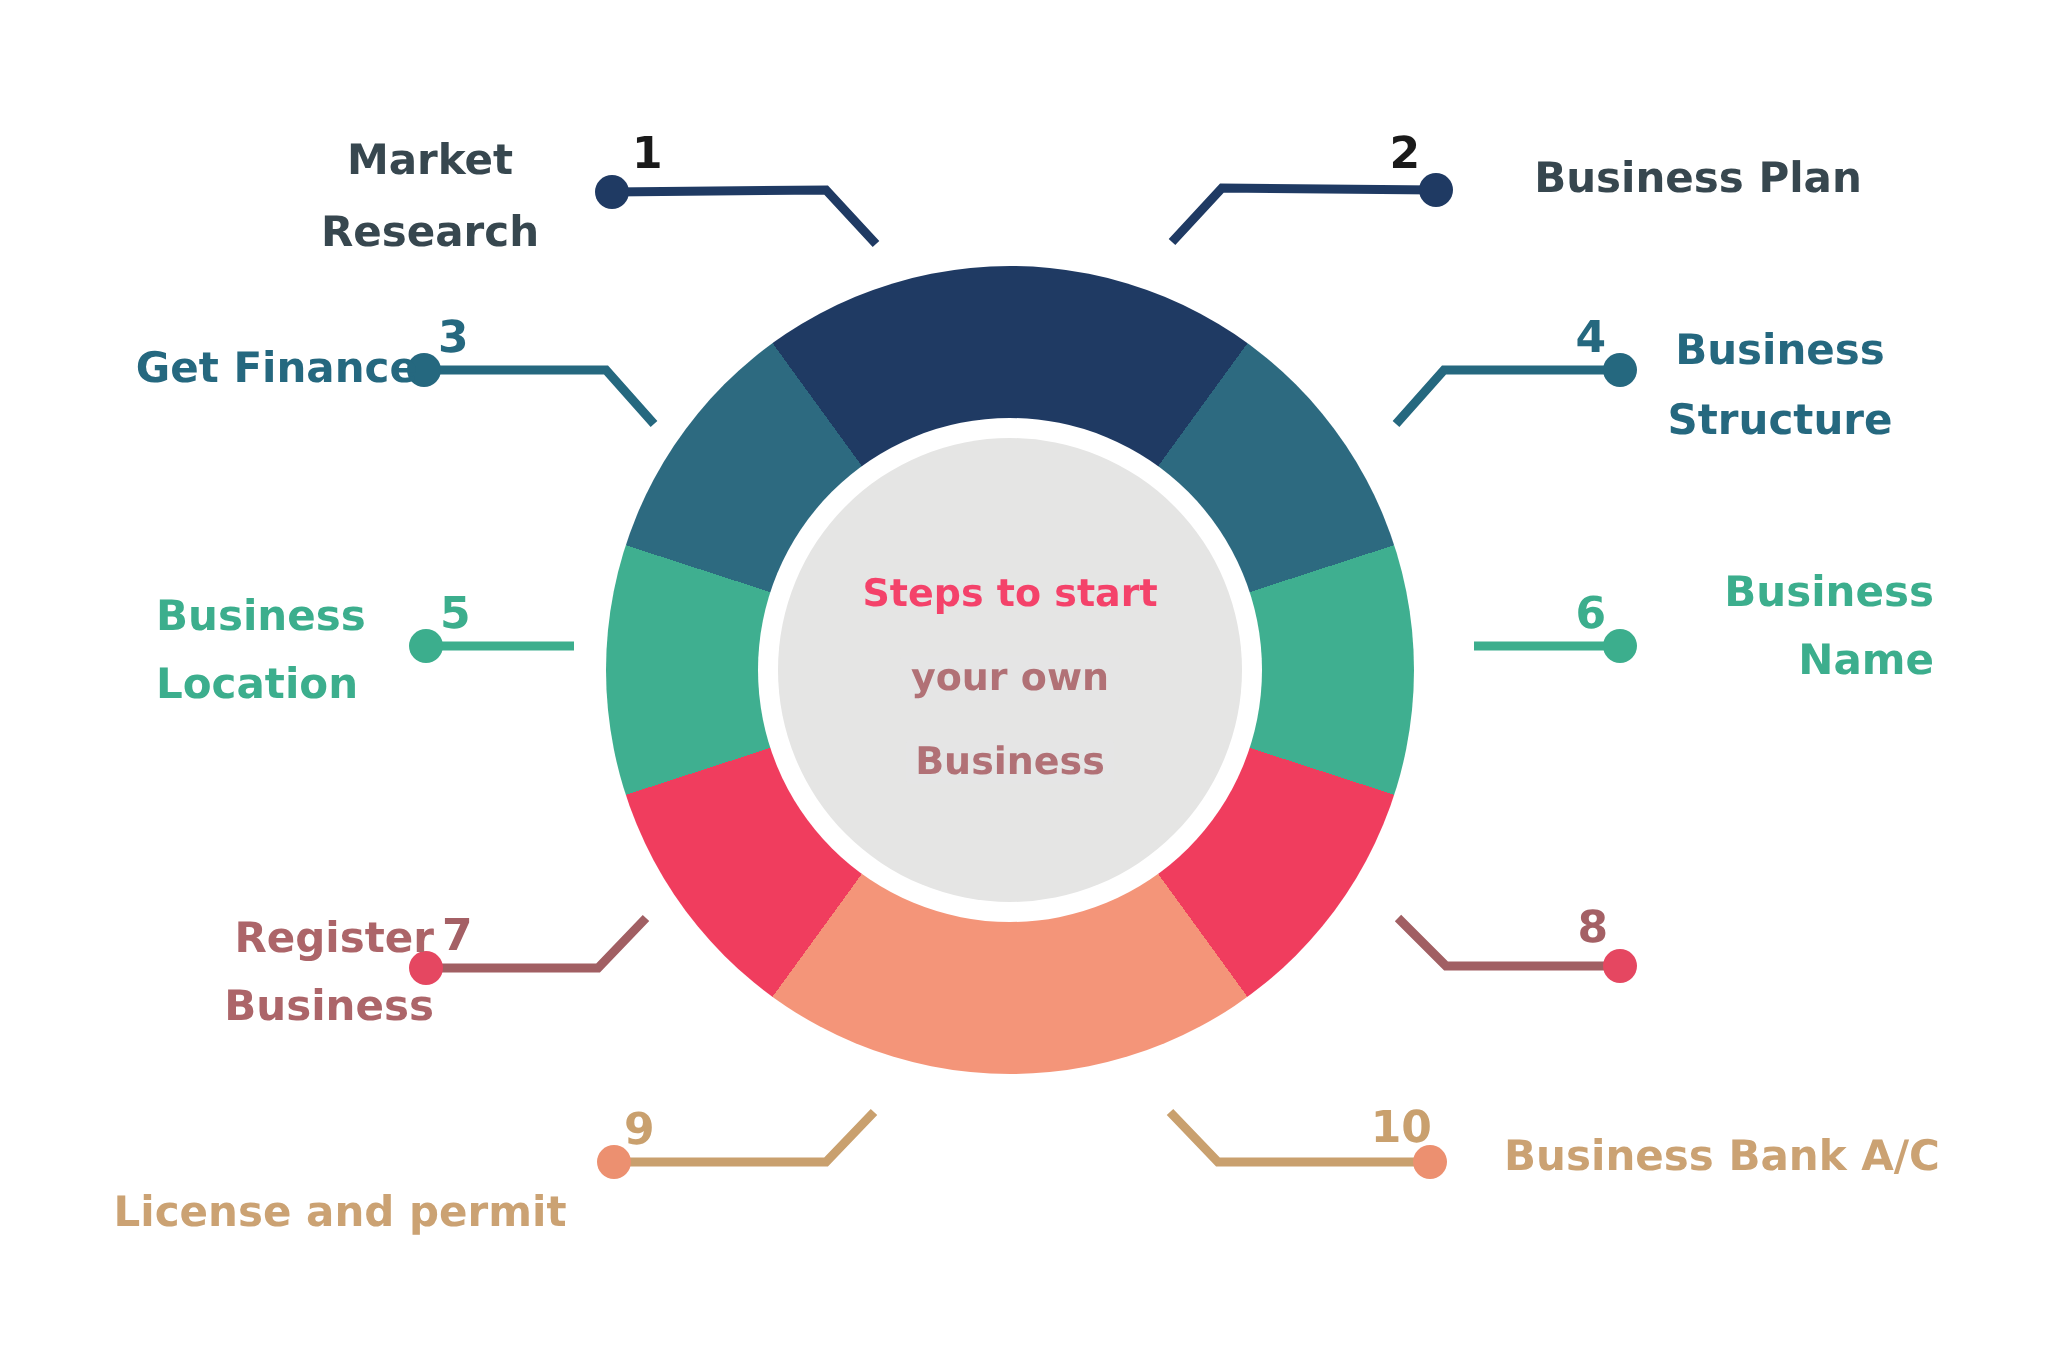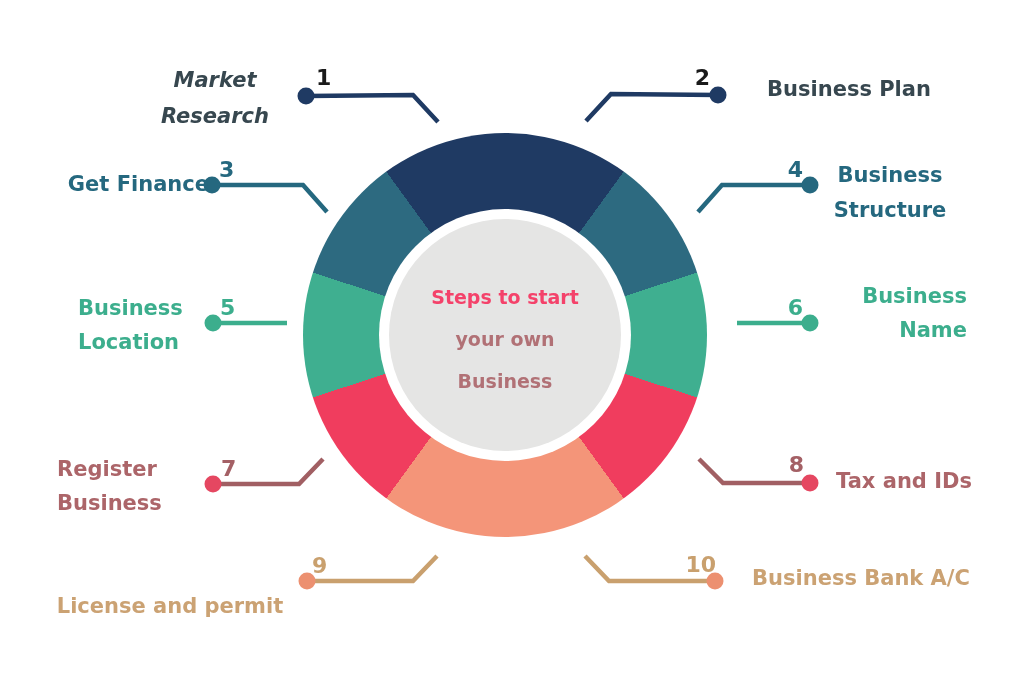--- a/index.html
+++ b/index.html
@@ -94,24 +94,23 @@
   <div class="num num-black" style="left:684px;top:66px;width:26px;text-align:right;">2</div>
   <div class="num num-teal" style="left:219px;top:158px;width:20px;">3</div>
   <div class="num num-teal" style="left:775px;top:158px;width:28px;text-align:right;">4</div>
   <div class="num num-green" style="left:220px;top:296px;width:20px;">5</div>
   <div class="num num-green" style="left:775px;top:296px;width:28px;text-align:right;">6</div>
   <div class="num num-rose" style="left:221px;top:457px;width:20px;">7</div>
   <div class="num num-rose" style="left:776px;top:453px;width:28px;text-align:right;">8</div>
   <div class="num num-tan" style="left:312px;top:554px;width:20px;">9</div>
   <div class="num num-tan" style="left:678px;top:553px;width:38px;text-align:right;">10</div>
 
-  <div class="lbl txt-slate" style="left:125px;top:62px;width:180px;text-align:center;line-height:36px;font-style:italic;">Market Research</div>
+  <div class="lbl txt-slate" style="left:125px;top:62px;width:180px;text-align:center;line-height:36px;">Market Research</div>
   <div class="lbl txt-slate" style="left:759px;top:77px;width:180px;text-align:center;line-height:24px;">Business Plan</div>
   <div class="lbl txt-teal" style="left:41px;top:172px;width:168px;text-align:right;line-height:24px;">Get Finance</div>
   <div class="lbl txt-teal" style="left:798px;top:158px;width:184px;text-align:center;line-height:35px;">Business Structure</div>
   <div class="lbl txt-green" style="left:78px;top:291px;width:112px;text-align:left;line-height:34px;">Business Location</div>
   <div class="lbl txt-green" style="left:843px;top:279px;width:124px;text-align:right;line-height:34px;">Business Name</div>
-  <div class="lbl txt-rose" style="left:57px;top:452px;width:160px;text-align:left;line-height:34px;">Register Business</div>
-  <div class="lbl txt-rose" style="left:814px;top:469px;width:180px;text-align:center;line-height:24px;">Tax and IDs</div>
+  <div class="lbl txt-rose" style="left:57px;top:452px;width:160px;text-align:right;line-height:34px;">Register Business</div>
   <div class="lbl txt-tan" style="left:50px;top:594px;width:240px;text-align:center;line-height:24px;">License and permit</div>
   <div class="lbl txt-tan" style="left:741px;top:566px;width:240px;text-align:center;line-height:24px;">Business Bank A/C</div>
 
 </div>
 
 </body></html>

